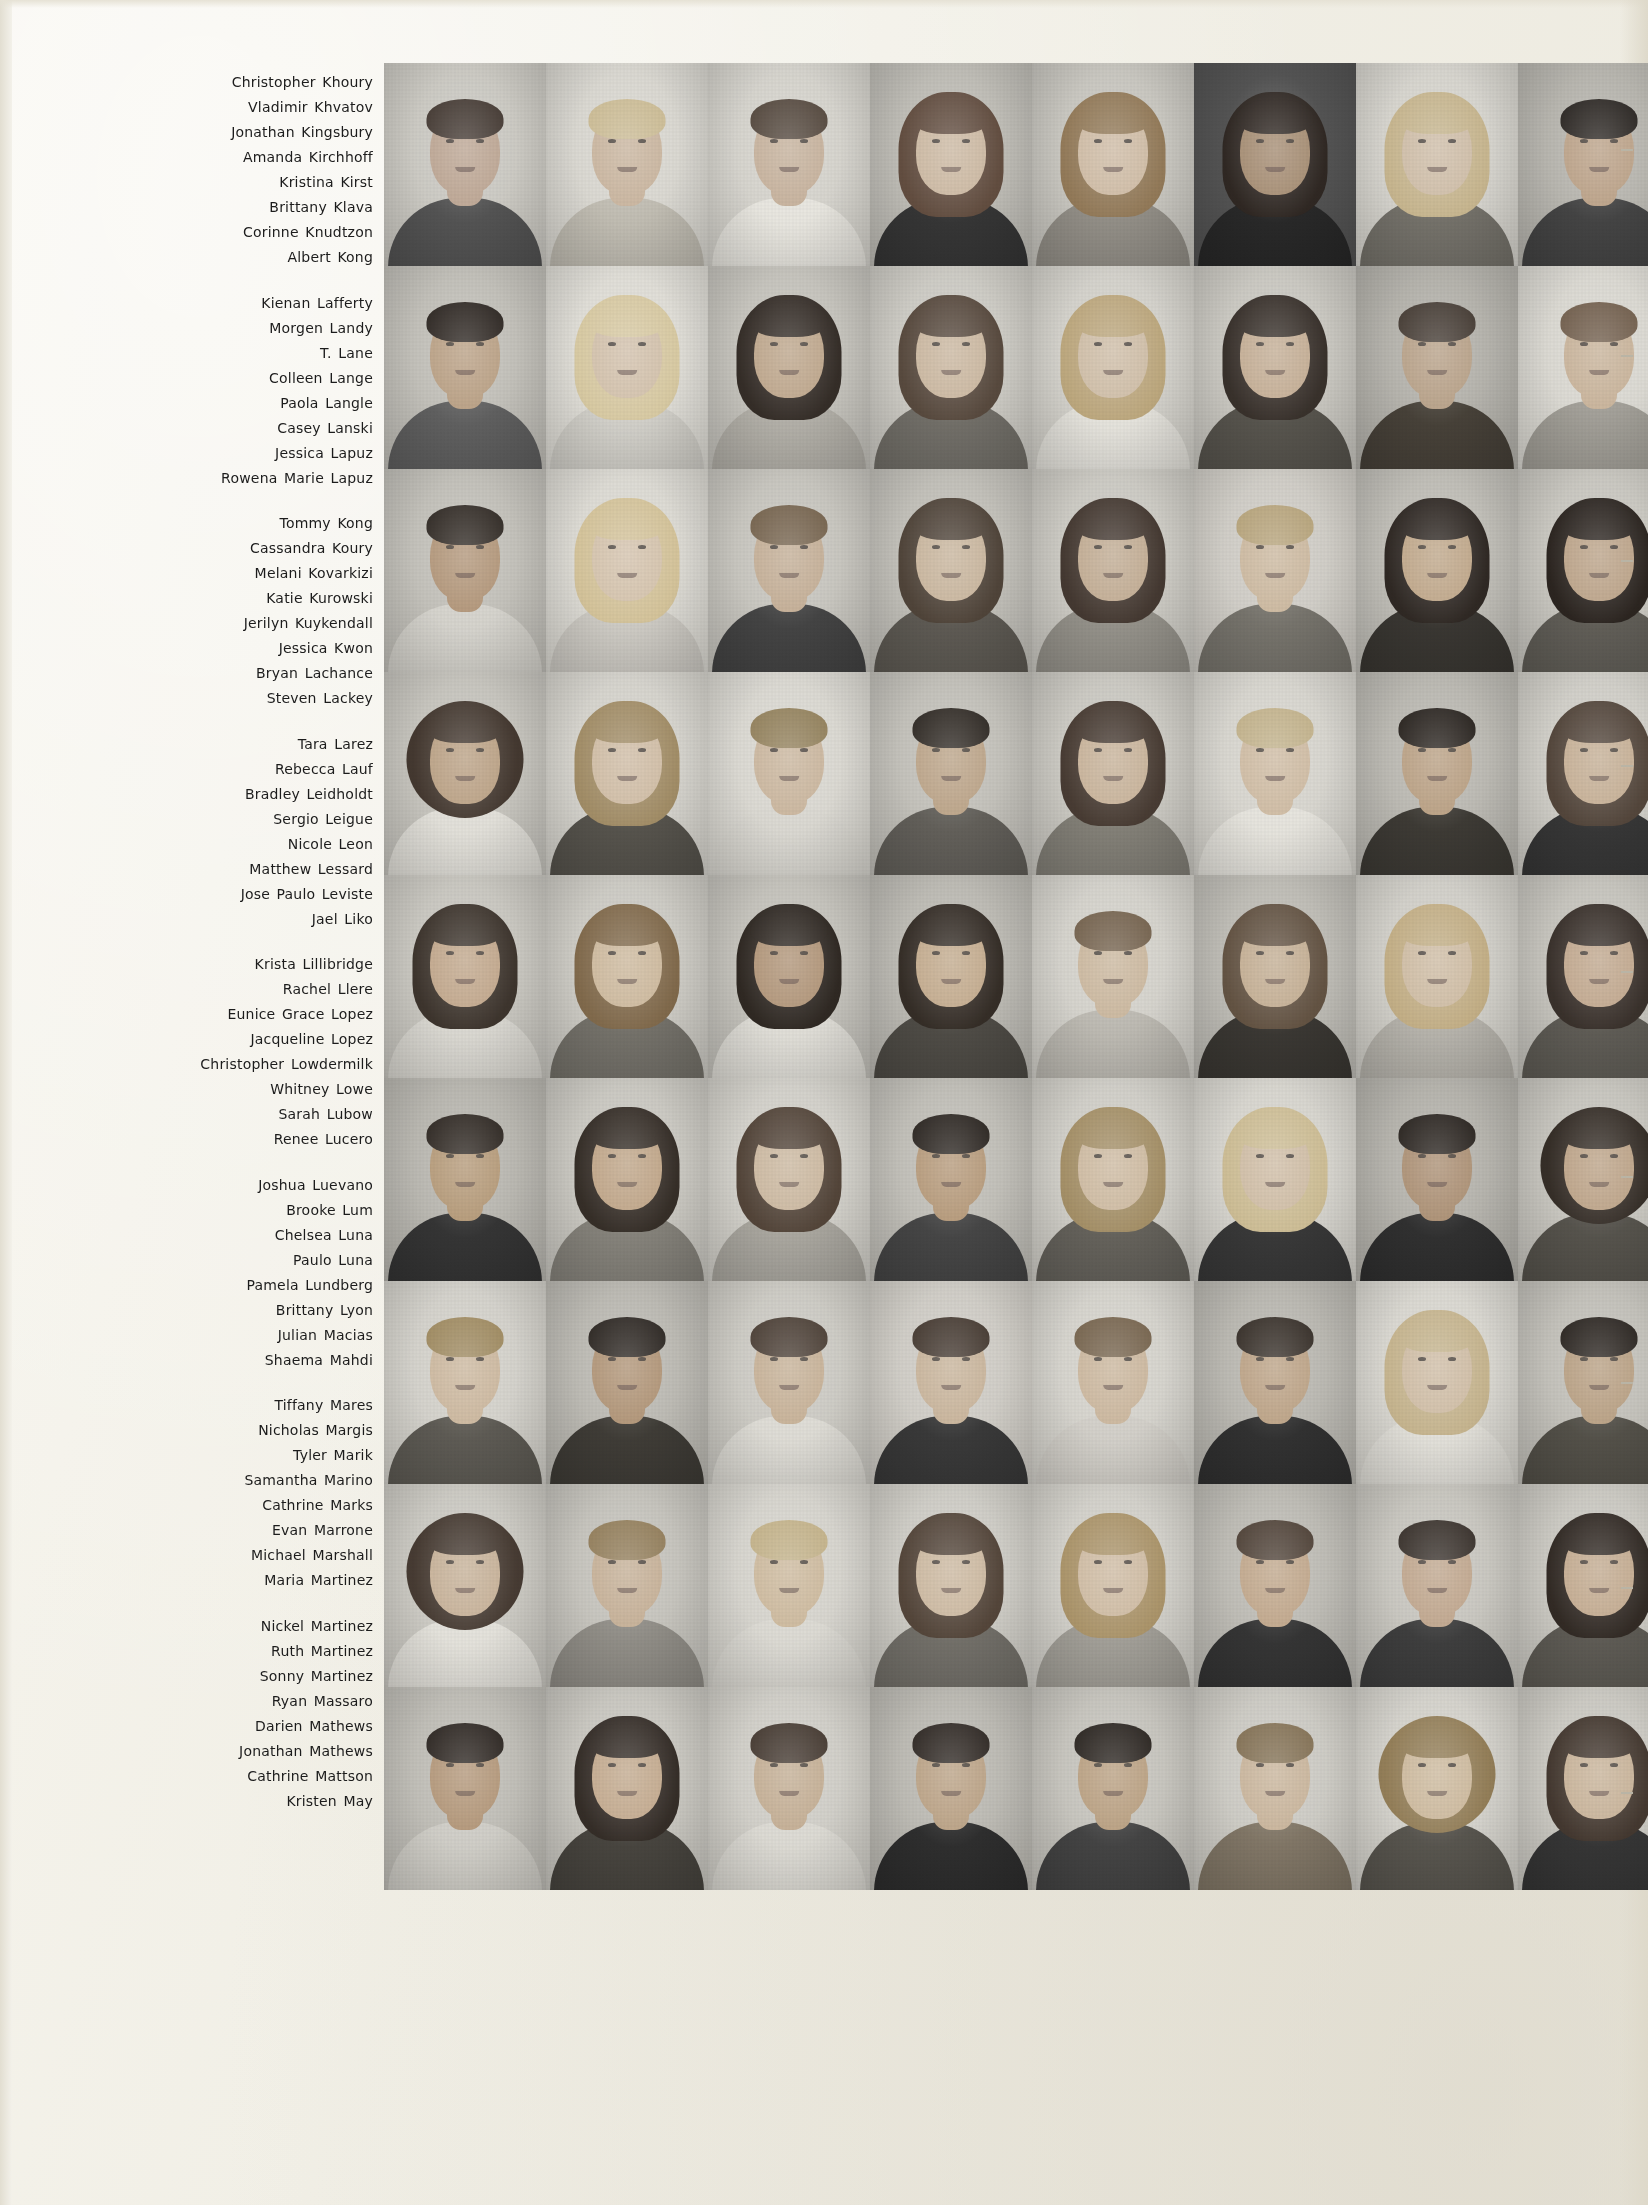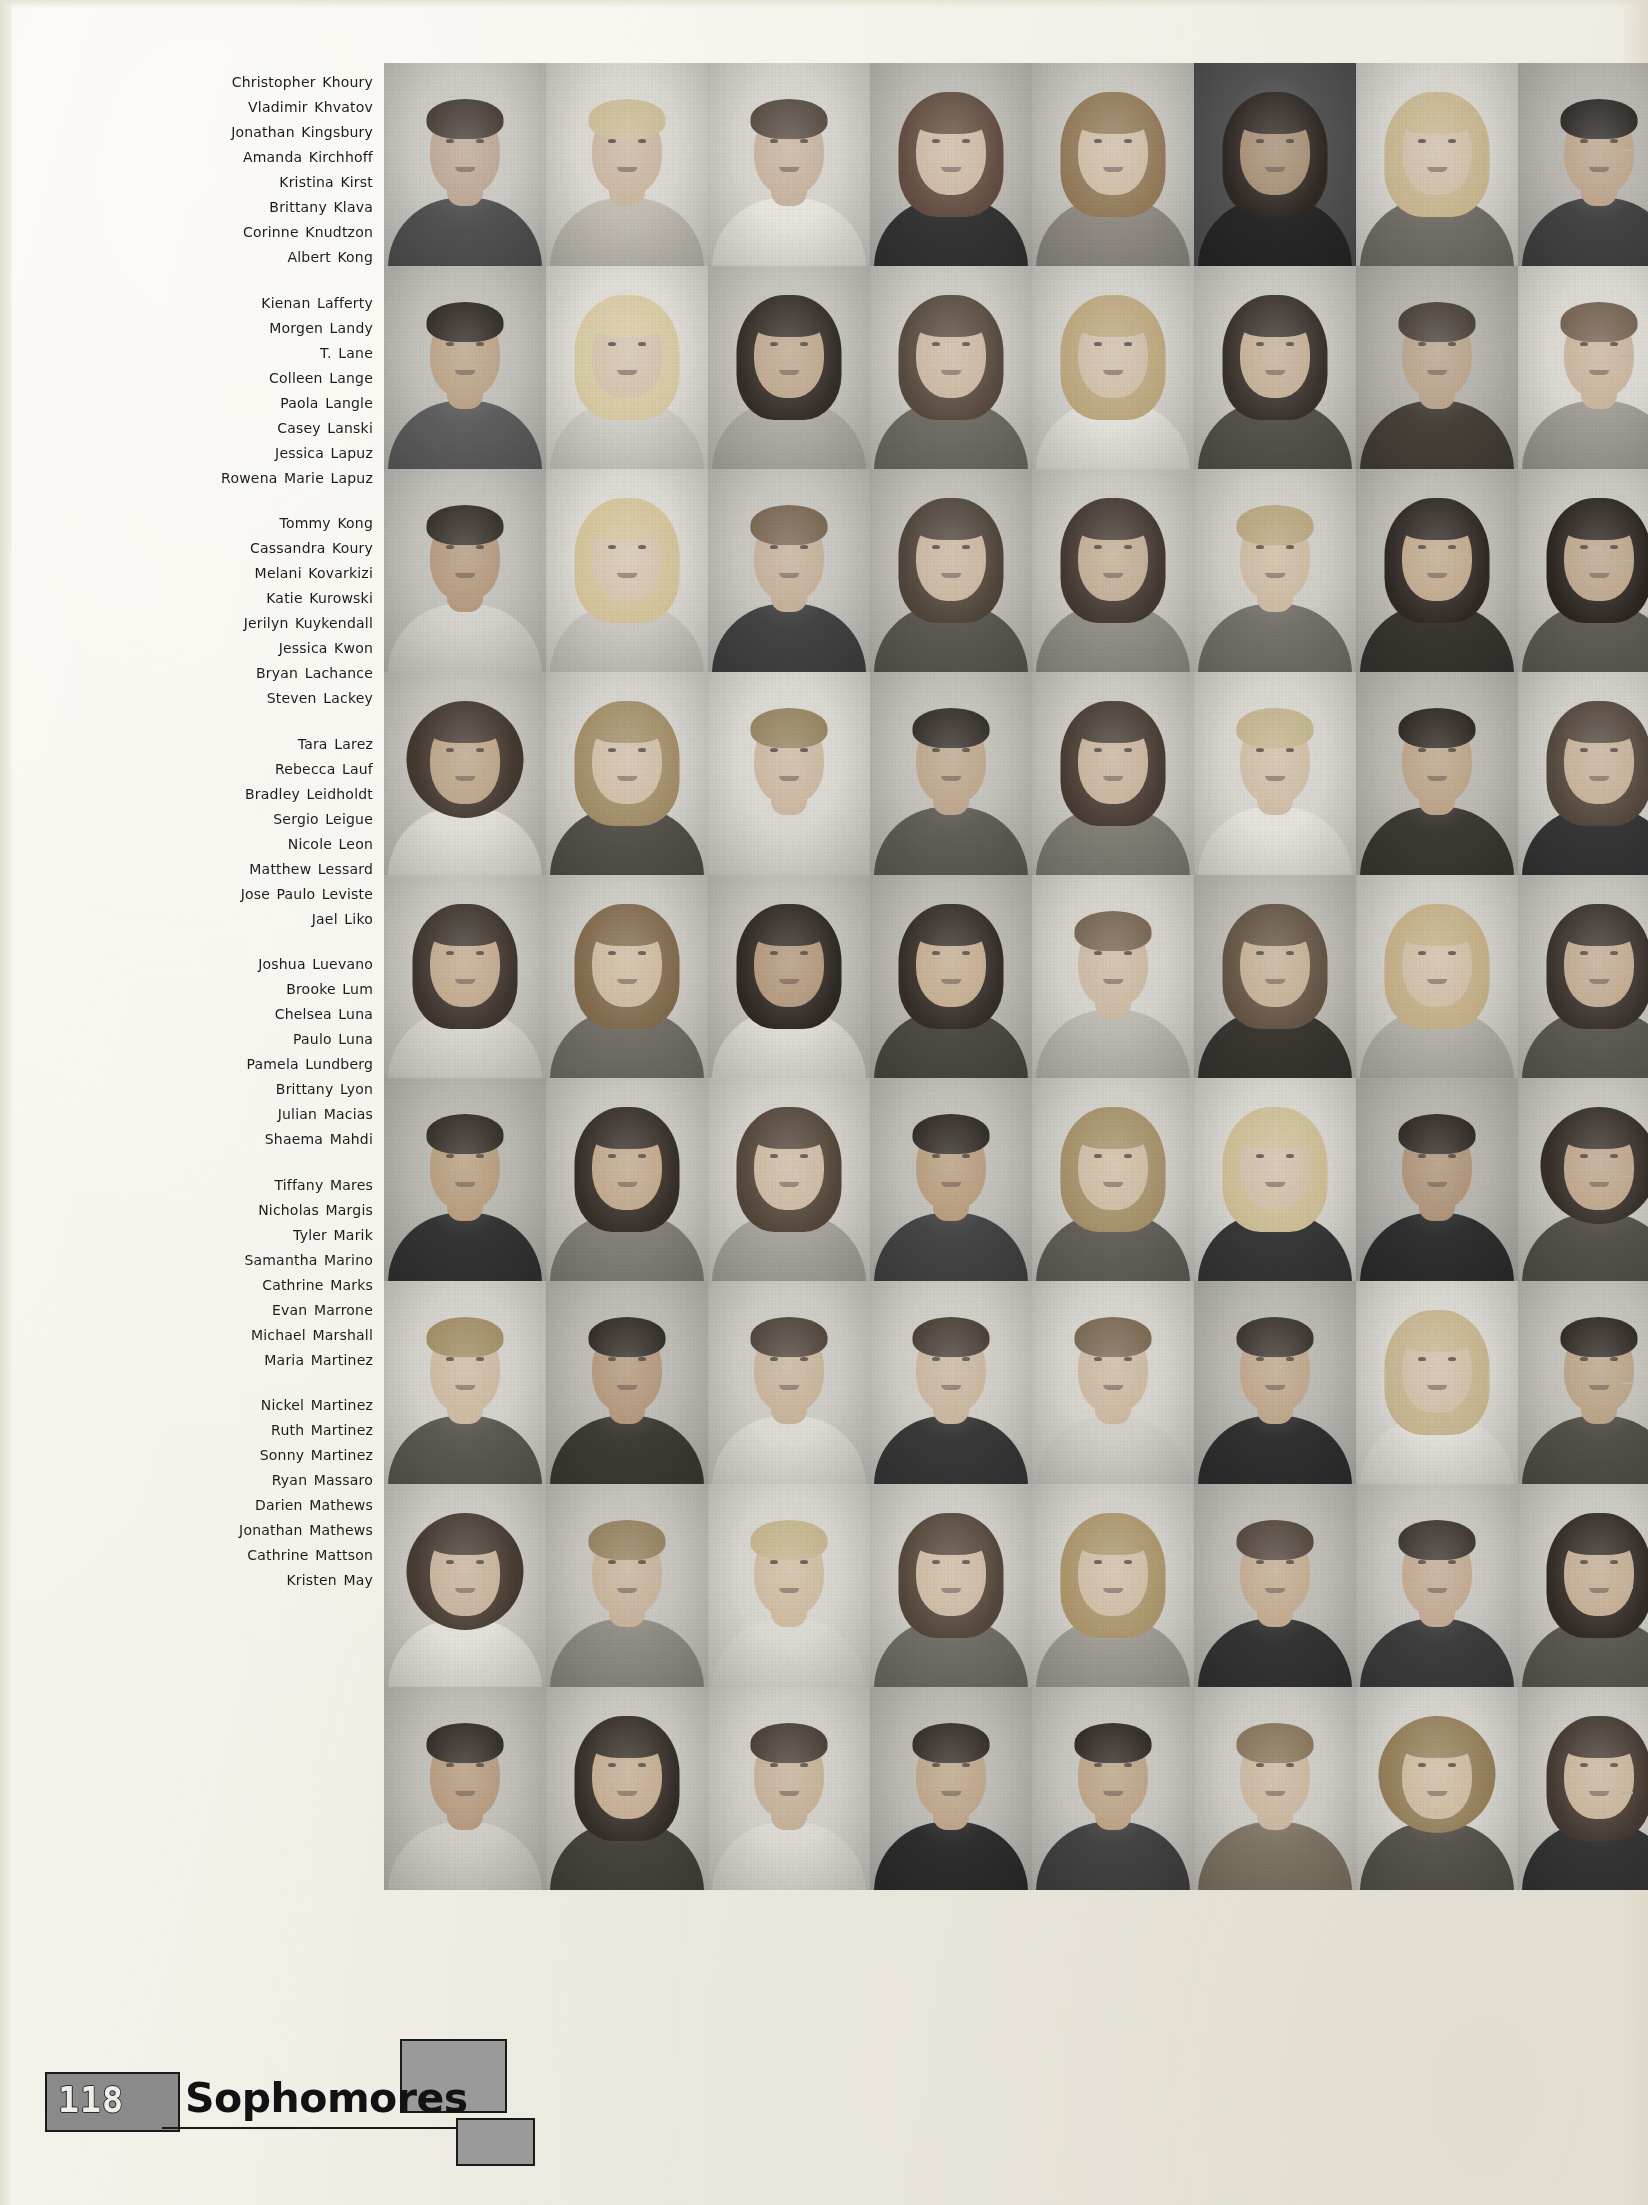--- a/index.html
+++ b/index.html
@@ -276,20 +276,30 @@
         <div class="name-line">Tara  Larez</div>
         <div class="name-line">Rebecca  Lauf</div>
         <div class="name-line">Bradley  Leidholdt</div>
         <div class="name-line">Sergio  Leigue</div>
         <div class="name-line">Nicole  Leon</div>
         <div class="name-line">Matthew  Lessard</div>
         <div class="name-line">Jose Paulo  Leviste</div>
         <div class="name-line">Jael  Liko</div>
       </div>
       <div class="name-group">
+        <div class="name-line">Krista  Lillibridge</div>
+        <div class="name-line">Rachel  Llere</div>
+        <div class="name-line">Eunice Grace  Lopez</div>
+        <div class="name-line">Jacqueline  Lopez</div>
+        <div class="name-line">Christopher  Lowdermilk</div>
+        <div class="name-line">Whitney  Lowe</div>
+        <div class="name-line">Sarah  Lubow</div>
+        <div class="name-line">Renee  Lucero</div>
+      </div>
+      <div class="name-group">
         <div class="name-line">Joshua  Luevano</div>
         <div class="name-line">Brooke  Lum</div>
         <div class="name-line">Chelsea  Luna</div>
         <div class="name-line">Paulo  Luna</div>
         <div class="name-line">Pamela  Lundberg</div>
         <div class="name-line">Brittany  Lyon</div>
         <div class="name-line">Julian  Macias</div>
         <div class="name-line">Shaema  Mahdi</div>
       </div>
       <div class="name-group">
@@ -1356,28 +1366,20 @@
           <div class="hair" style="background: rgb(58, 46, 37); top: 36px; width: 77px; height: 35px;"></div>
           <div class="eye" style="left: calc(50% - 18.7px); top: 76px;"></div>
           <div class="eye" style="left: calc(50% + 11.2px); top: 76px;"></div>
           <div class="mouth" style="top: 104px;"></div>
           <div class="vig"></div>
           <div class="grain"></div>
         </div>
       </div>
     </div>
 
-  <div id="footer">
-    <div id="footer-box-main"></div>
-    <div id="footer-rule"></div>
-    <div id="footer-box-topright"></div>
-    <div id="footer-box-bottomright"></div>
-    <div id="footer-page-number">118</div>
-    <div id="footer-title">Sophomores</div>
-  </div>
 <div class="edge-tick" style="top: 149px;"></div>
     <div class="edge-tick" style="top: 355px;"></div>
     <div class="edge-tick" style="top: 560px;"></div>
     <div class="edge-tick" style="top: 765px;"></div>
     <div class="edge-tick" style="top: 971px;"></div>
     <div class="edge-tick" style="top: 1176px;"></div>
     <div class="edge-tick" style="top: 1382px;"></div>
     <div class="edge-tick" style="top: 1587px;"></div>
     <div class="edge-tick" style="top: 1792px;"></div>
   </div>

